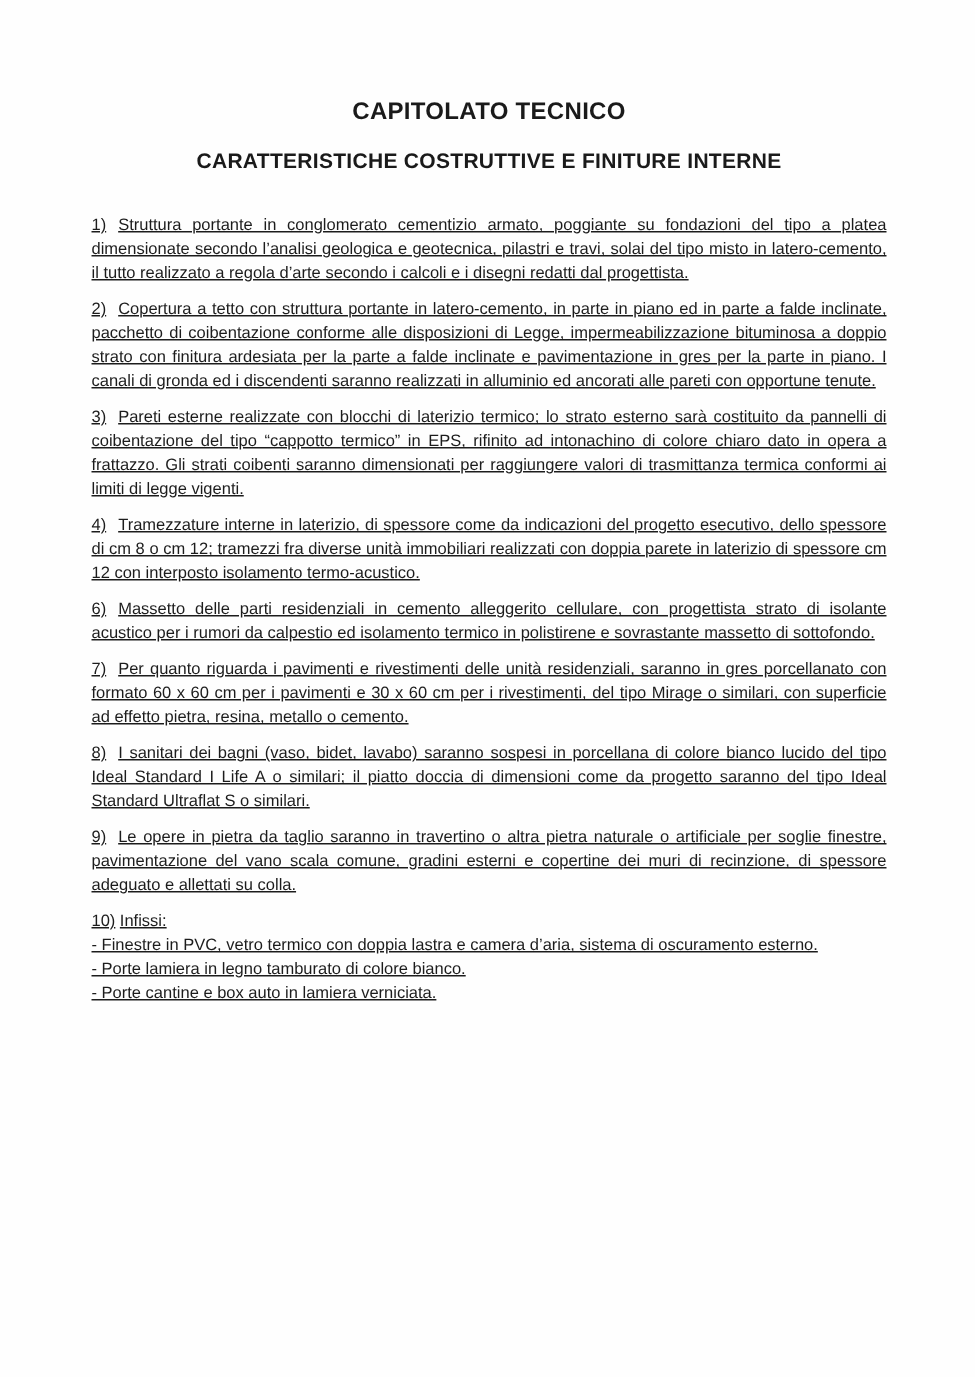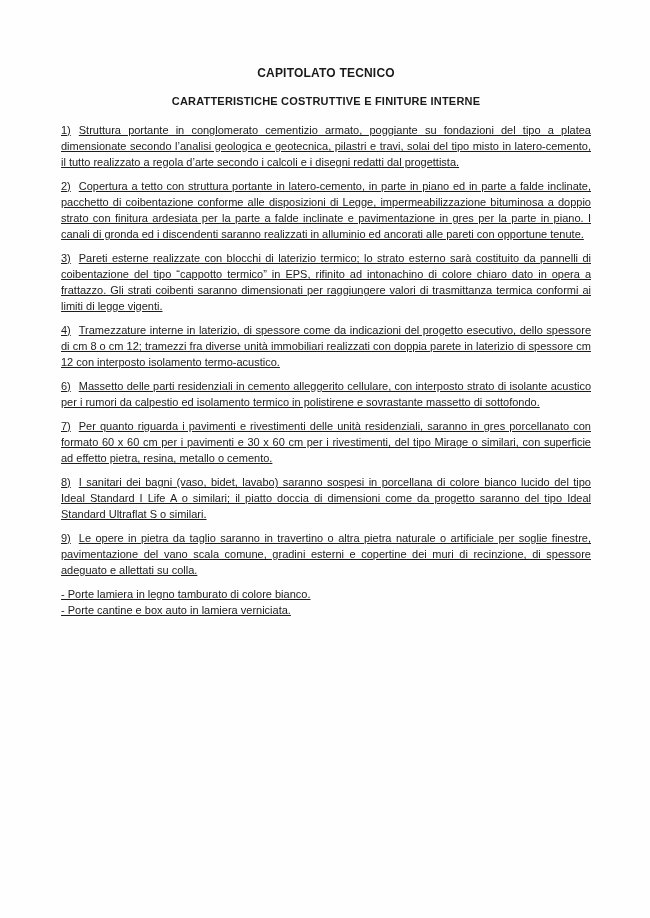--- a/index.html
+++ b/index.html
@@ -12,32 +12,32 @@
     width: 650px;
     height: 918px;
     box-sizing: border-box;
     background: #fefefe;
     padding: 66px 59px 0 61px;
     font-family: "Liberation Sans", "DejaVu Sans", sans-serif;
     color: #1c1c1c;
     overflow: hidden;
   }
   .doc-title {
-    font-size: 12px;
+    font-size: 16px;
     font-weight: bold;
     text-align: center;
     margin: 0 0 15px 0;
     letter-spacing: 0.2px;
     color: #1a1a1a;
   }
   .doc-subtitle {
-    font-size: 11px;
+    font-size: 14px;
     font-weight: bold;
     text-align: center;
-    margin: 0 0 15px 0;
+    margin: 0 0 27px 0;
     letter-spacing: 0.2px;
     color: #1a1a1a;
   }
   .para {
     font-size: 11px;
     line-height: 16px;
     text-align: justify;
     margin: 0 0 8px 0;
     text-decoration: underline;
   }
@@ -62,25 +62,27 @@
 
   <p class="para"><span class="num">1)</span><span>Struttura portante in conglomerato cementizio armato, poggiante su fondazioni del tipo a platea dimensionate secondo l’analisi geologica e geotecnica, pilastri e travi, solai del tipo misto in latero-cemento, il tutto realizzato a regola d’arte secondo i calcoli e i disegni redatti dal progettista.</span></p>
 
   <p class="para"><span class="num">2)</span><span>Copertura a tetto con struttura portante in latero-cemento, in parte in piano ed in parte a falde inclinate, pacchetto di coibentazione conforme alle disposizioni di Legge, impermeabilizzazione bituminosa a doppio strato con finitura ardesiata per la parte a falde inclinate e pavimentazione in gres per la parte in piano. I canali di gronda ed i discendenti saranno realizzati in alluminio ed ancorati alle pareti con opportune tenute.</span></p>
 
   <p class="para"><span class="num">3)</span><span>Pareti esterne realizzate con blocchi di laterizio termico; lo strato esterno sarà costituito da pannelli di coibentazione del tipo “cappotto termico” in EPS, rifinito ad intonachino di colore chiaro dato in opera a frattazzo. Gli strati coibenti saranno dimensionati per raggiungere valori di trasmittanza termica conformi ai limiti di legge vigenti.</span></p>
 
   <p class="para"><span class="num">4)</span><span>Tramezzature interne in laterizio, di spessore come da indicazioni del progetto esecutivo, dello spessore di cm 8 o cm 12; tramezzi fra diverse unità immobiliari realizzati con doppia parete in laterizio di spessore cm 12 con interposto isolamento termo-acustico.</span></p>
 
 
-  <p class="para"><span class="num">6)</span><span>Massetto delle parti residenziali in cemento alleggerito cellulare, con interposto strato di isolante acustico per i rumori da calpestio ed isolamento termico in polistirene e sovrastante massetto di sottofondo.</span></p>
+  <p class="para"><span class="num">6)</span><span>Massetto delle parti residenziali in cemento alleggerito cellulare, con progettista strato di isolante acustico per i rumori da calpestio ed isolamento termico in polistirene e sovrastante massetto di sottofondo.</span></p>
 
   <p class="para"><span class="num">7)</span><span>Per quanto riguarda i pavimenti e rivestimenti delle unità residenziali, saranno in gres porcellanato con formato 60 x 60 cm per i pavimenti e 30 x 60 cm per i rivestimenti, del tipo Mirage o similari, con superficie ad effetto pietra, resina, metallo o cemento.</span></p>
 
   <p class="para"><span class="num">8)</span><span>I sanitari dei bagni (vaso, bidet, lavabo) saranno sospesi in porcellana di colore bianco lucido del tipo Ideal Standard I Life A o similari; il piatto doccia di dimensioni come da progetto saranno del tipo Ideal Standard Ultraflat S o similari.</span></p>
 
   <p class="para"><span class="num">9)</span><span>Le opere in pietra da taglio saranno in travertino o altra pietra naturale o artificiale per soglie finestre, pavimentazione del vano scala comune, gradini esterni e copertine dei muri di recinzione, di spessore adeguato e allettati su colla.</span></p>
 
+  <p class="para section-head mb0"><span class="num">10)</span><span>Infissi:</span></p>
 
+  <p class="para mb0">- Finestre in PVC, vetro termico con doppia lastra e camera d’aria, sistema di oscuramento esterno.</p>
   <p class="para mb0">- Porte lamiera in legno tamburato di colore bianco.</p>
   <p class="para mb0">- Porte cantine e box auto in lamiera verniciata.</p>
 
 </div>
 
 </body></html>

